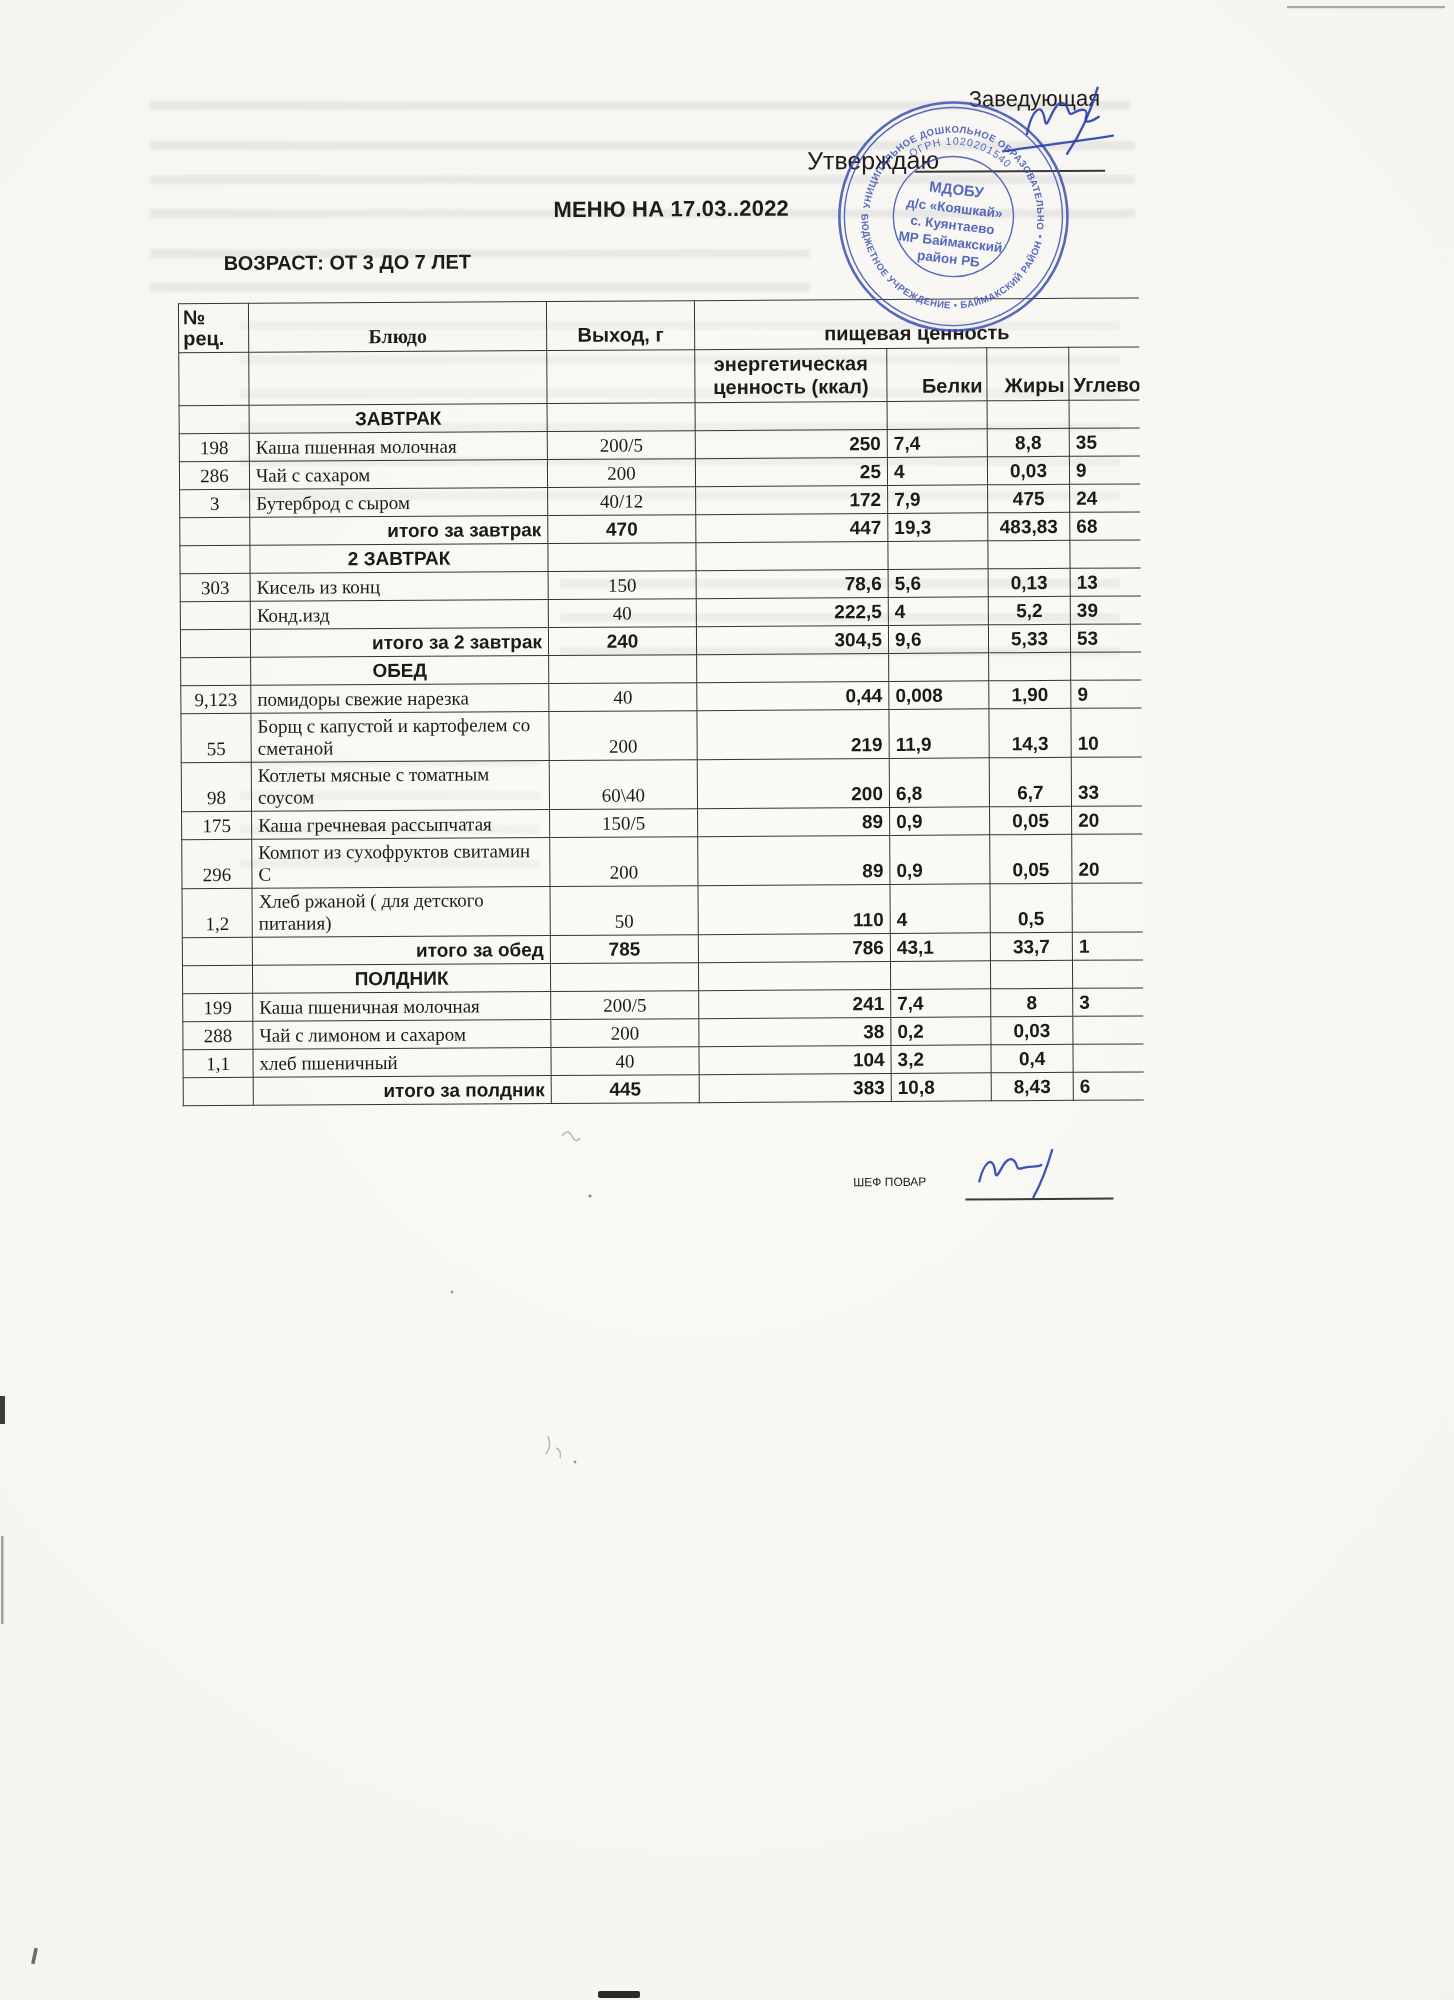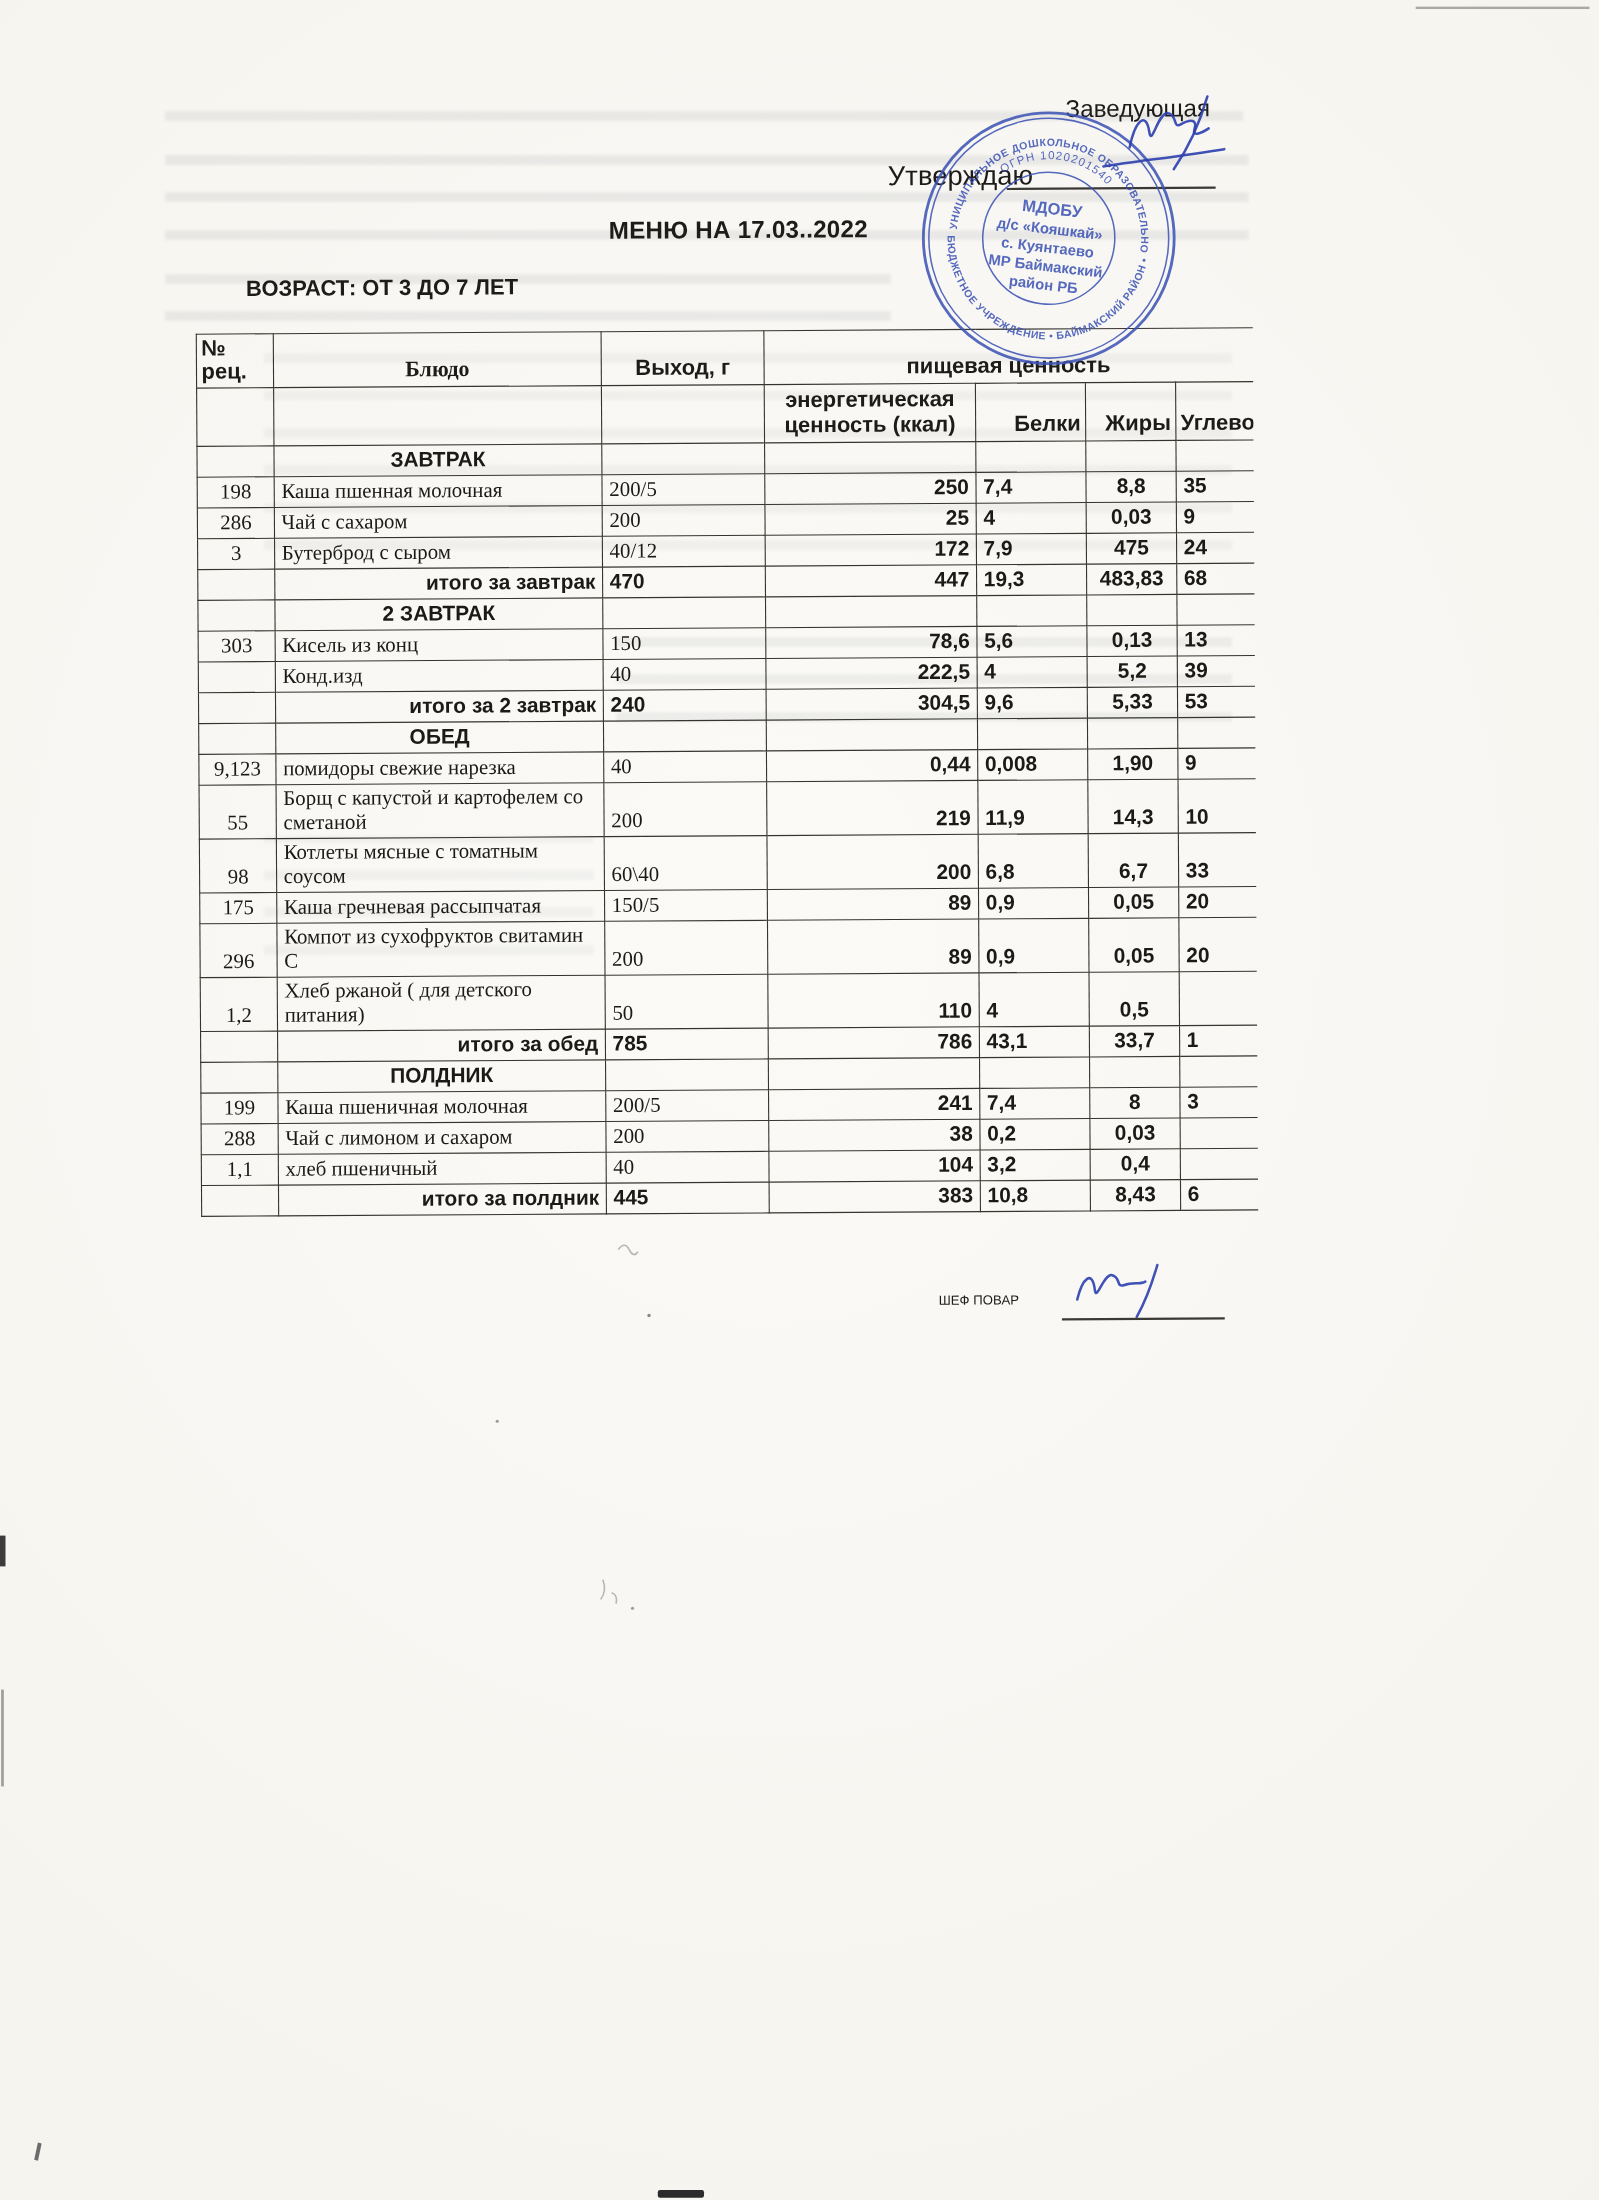--- a/index.html
+++ b/index.html
@@ -38,21 +38,21 @@
   .th-energy { font-size:19px; line-height:1.15; text-align:center; padding-bottom:4px; }
   .th-prot, .th-fat { text-align:right; padding-bottom:5px; }
   .th-carb   { text-align:left; padding-left:3px; padding-bottom:5px; white-space:nowrap; }
 
   .menu td { height:28px; padding:2px 6px; font-size:19px; vertical-align:bottom; color:#1b1a17; }
   .c-num  { text-align:center; vertical-align:middle; font-family:"Liberation Serif", serif; }
   .c-dish { font-family:"Liberation Serif", serif; font-size:20px; text-align:left;
             padding:3px 14px 3px 8px; vertical-align:middle; line-height:1.16; }
   .c-section { font-family:"Liberation Sans", sans-serif; font-weight:700; text-align:center; font-size:20px; }
   .c-total   { font-family:"Liberation Sans", sans-serif; font-weight:700; text-align:right; font-size:19px; padding-right:6px; }
-  .c-out  { font-family:"Liberation Serif", serif; vertical-align:top; padding-top:3px; }
+  .c-out  { text-align:center; font-family:"Liberation Serif", serif; vertical-align:top; padding-top:3px; }
   .c-kcal { text-align:right; padding-right:12px; font-weight:600; }
   .c-prot { text-align:left; padding-right:12px; font-weight:600; }
   .c-fat  { text-align:center; padding-right:10px; font-weight:600; }
   .c-carb { text-align:left; padding-right:2px;  font-weight:600; white-space:nowrap; }
   .r-total td { font-weight:700; }
   .r-total .c-out { font-family:"Liberation Sans", sans-serif; vertical-align:middle; }
 
   .chef-label     { position:absolute; left:850px; top:1176px; font-size:12px; }
   .chef-underline { position:absolute; left:962px; top:1200px; width:148px; height:1.7px; background:#3a3936; }
 

